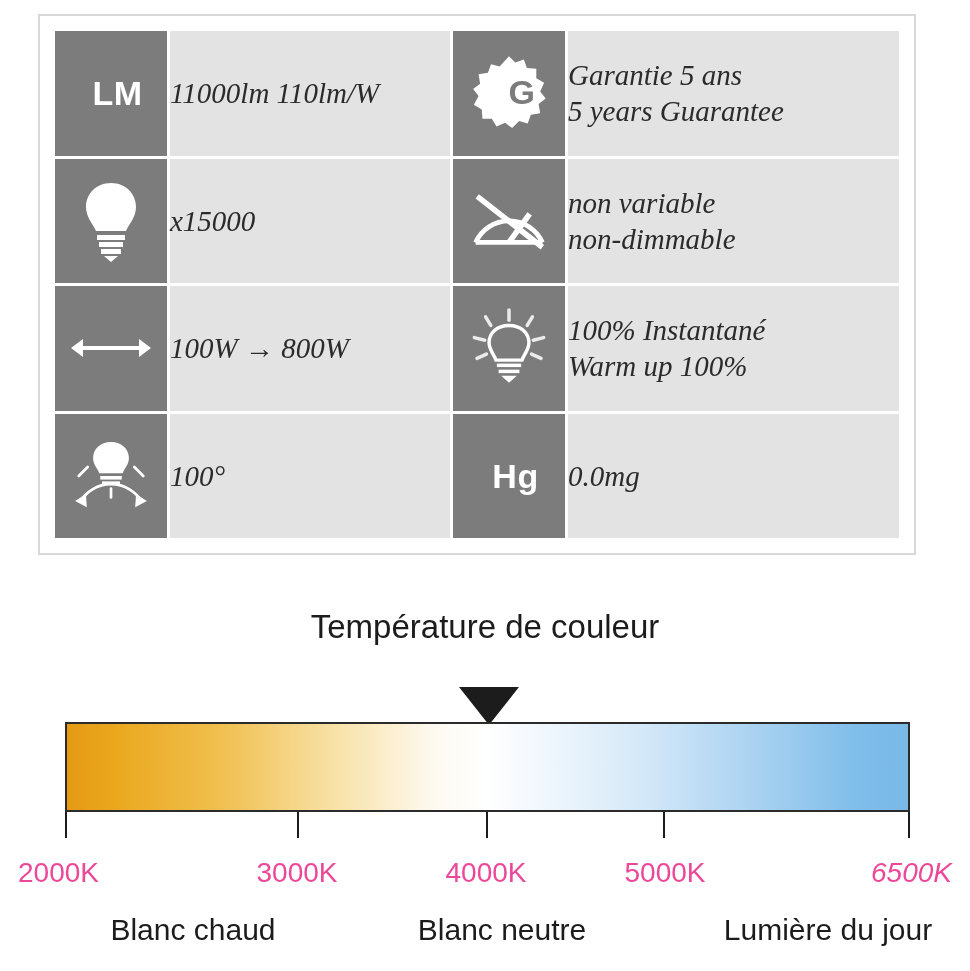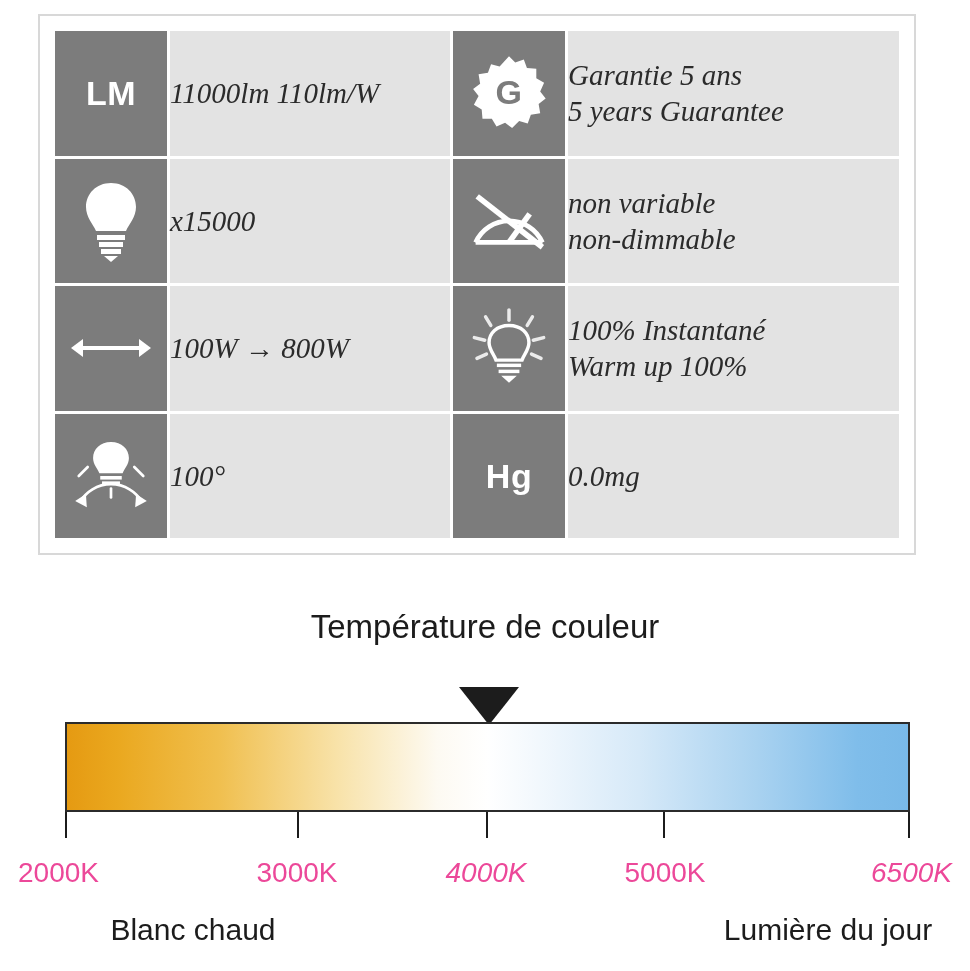--- a/index.html
+++ b/index.html
@@ -47,20 +47,21 @@
   .col-a { width: 280px; margin-left: 41px; }
   .col-b { width: auto; }
 
   .icon-txt {
     color: #ffffff;
     font-family: "Liberation Sans", sans-serif;
     font-weight: bold;
     font-size: 34px;
     letter-spacing: 0.5px;
     line-height: 1;
+    margin-left: 13px;
   }
   .icon-svg { display: block; margin: 0 auto; }
 
   
   .ct-title {
     position: absolute;
     left: 0; top: 608px;
     width: 970px;
     text-align: center;
     font-size: 33px;
@@ -253,23 +254,24 @@
     <div class="tick" style="left:0px;"></div>
     <div class="tick" style="left:232px;"></div>
     <div class="tick" style="left:421px;"></div>
     <div class="tick" style="left:598px;"></div>
     <div class="tick" style="left:843px;"></div>
   </div>
 
   <div class="scale-labels">
     <div class="scale-label first">2000K</div>
     <div class="scale-label" style="left:297px;">3000K</div>
-    <div class="scale-label" style="left:486px;font-style:italic;">4000K</div>
+    <div class="scale-label" style="left:486px;">4000K</div>
     <div class="scale-label" style="left:665px;">5000K</div>
     <div class="scale-label last">6500K</div>
   </div>
 
   <div class="zone-labels">
     <div class="zone-label" style="left:177px;">Blanc chaud</div>
+    <div class="zone-label" style="left:486px;">Blanc neutre</div>
     <div class="zone-label" style="left:812px;">Lumière du jour</div>
   </div>
 
 </div>
 
 </body></html>

